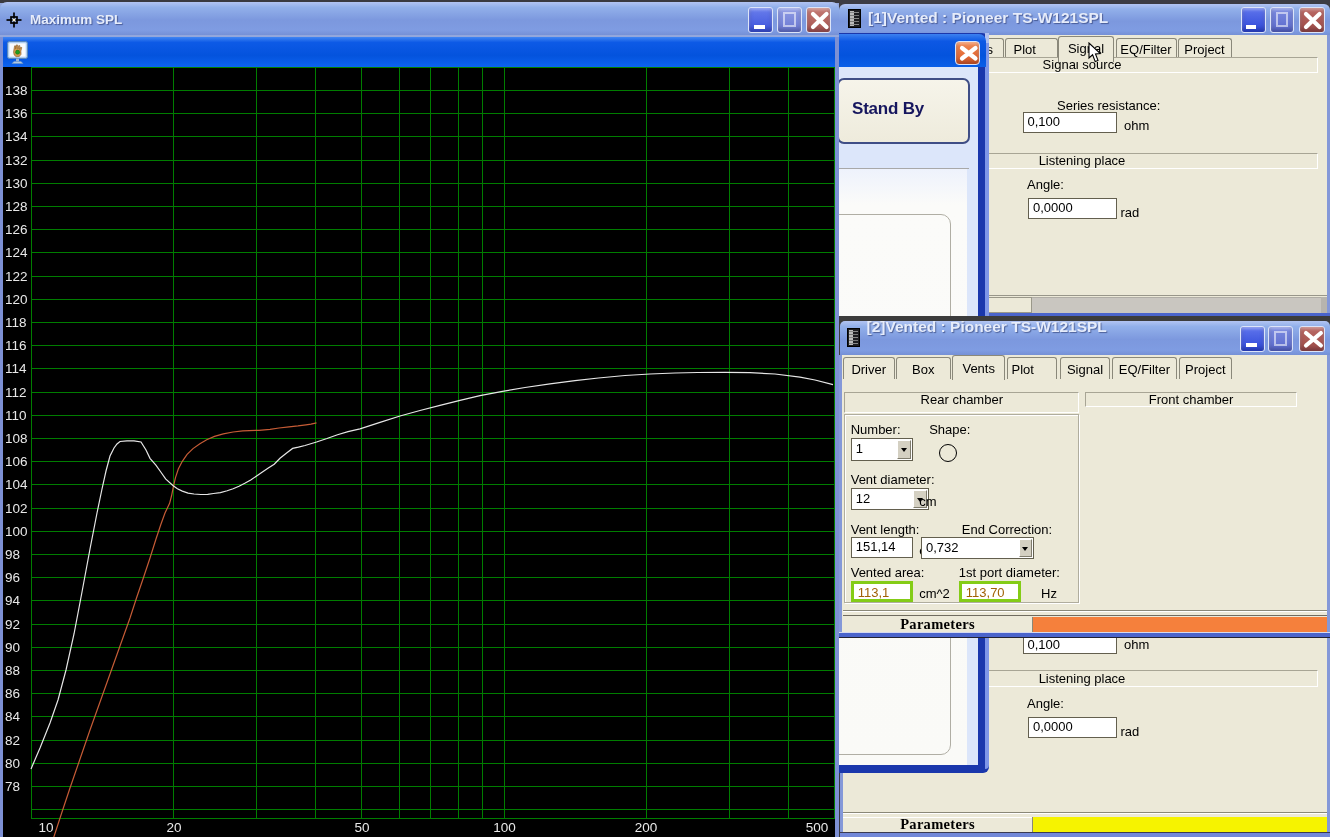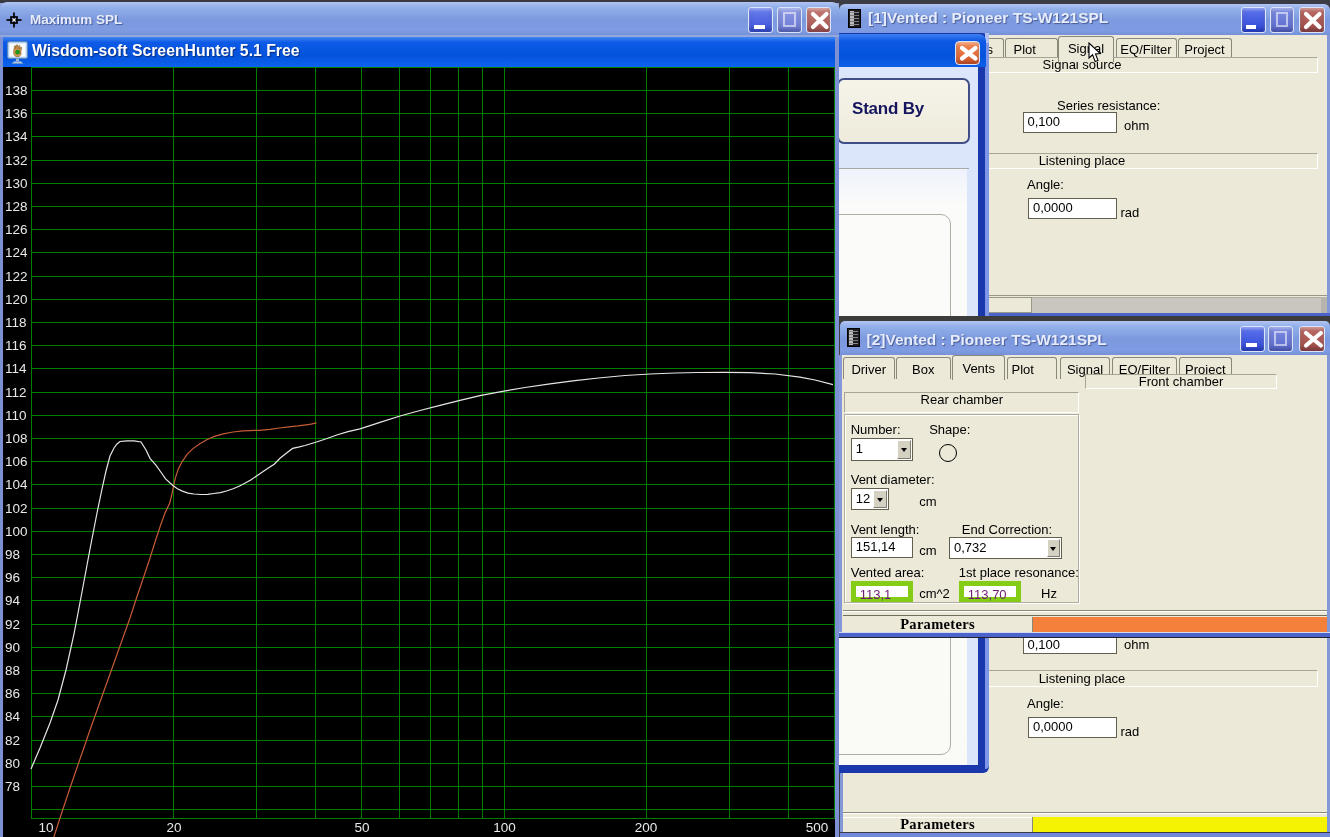--- a/index.html
+++ b/index.html
@@ -1,20 +1,20 @@
 <!DOCTYPE html>
 <html><head><meta charset="utf-8"><style>
 
 *{margin:0;padding:0;box-sizing:border-box}
 html,body{width:1330px;height:837px;overflow:hidden;background:#3a3a40;font-family:"Liberation Sans",sans-serif;-webkit-font-smoothing:antialiased}
 .abs{position:absolute}
 .lbl{position:absolute;font-size:13px;color:#000;white-space:nowrap;line-height:13px}
 .bar{position:absolute;background:#ece9d8;border-top:1px solid #a8a595;border-left:1px solid #a8a595;border-bottom:1px solid #fff;border-right:1px solid #fff;text-align:center;font-size:13px;color:#000;line-height:13px}
 .inp{position:absolute;background:#fff;border:1px solid #635f4e;font-size:13px;color:#000;line-height:17px;padding-left:4px;white-space:nowrap}
-.inp.dis{border:5px solid #84cc16;color:#701a75}
+.inp.dis{border:3px solid #84cc16;color:#a16207}
 .ddbtn{position:absolute;right:1px;top:1px;bottom:1px;width:13.5px;background:#d4d0c2;border:1px solid;border-color:#fff #807d6e #807d6e #fff}
 .ddbtn:after{content:"";position:absolute;left:2.5px;top:7px;border:3.5px solid transparent;border-top:4.5px solid #000}
 .tab{position:absolute;top:38px;height:24px;background:#ece9d8;border:1px solid #8a887a;border-bottom:none;border-radius:3px 3px 0 0;font-size:13px;color:#000;text-align:center;line-height:21px}
 .seltab{z-index:3}
 .titletxt{position:absolute;font-size:15.5px;font-weight:bold;color:#e6ecfa;white-space:nowrap;text-shadow:1px 1px 1px rgba(20,30,80,0.5)}
 .serif{font-family:"Liberation Serif",serif;font-weight:bold;font-size:14.5px;letter-spacing:0.3px}
 
 </style></head><body>
 <div class="abs" style="left:839px;top:0;width:491px;height:318px;background:#3c3c44;z-index:1">
 <div class="abs" style="left:0;top:4px;width:491px;height:31px;border-radius:6px 6px 0 0;background:linear-gradient(180deg,#b2c4f2 0%,#92b0ea 16%,#7c98de 55%,#7f9ce2 86%,#7590d6 100%)"></div>
@@ -99,21 +99,21 @@
 <div class="abs" style="left:1px;top:5px;width:490px;height:34px;border-radius:5px 5px 0 0;background:linear-gradient(180deg,#b2c4f2 0%,#92b0ea 16%,#7c98de 55%,#7f9ce2 86%,#7590d6 100%)"></div>
 <div class="abs" style="left:7.6px;top:12px"><svg width="15" height="19" viewBox="0 0 15 19">
 <rect x="0.5" y="0.5" width="12" height="18" fill="#1c1c20" stroke="#000"></rect>
 <rect x="2" y="2" width="4" height="15" fill="#bbb"></rect>
 <rect x="2" y="3" width="9" height="1" fill="#888"></rect>
 <rect x="2" y="6" width="9" height="1" fill="#777"></rect>
 <rect x="2" y="9" width="9" height="1" fill="#888"></rect>
 <rect x="2" y="12" width="9" height="1" fill="#777"></rect>
 <rect x="2" y="15" width="9" height="1" fill="#888"></rect>
 </svg></div>
-<div class="titletxt" style="left:27.5px;top:15px">[2]Vented : Pioneer TS-W121SPL</div>
+<div class="titletxt" style="left:27.5px;top:2px">[2]Vented : Pioneer TS-W121SPL</div>
 <div style="position:absolute;left:400.7px;top:10px;width:25.8px;height:25.5px;border-radius:3px;border:1px solid #dce4f8;background:linear-gradient(180deg,#5f75ec,#2e47d8);box-shadow:inset 0 -3px 4px rgba(0,0,30,0.25), inset 0 2px 3px rgba(255,255,255,0.35)">
       <div style="position:absolute;left:5px;top:16px;width:11px;height:4px;background:#fff"></div>
     </div>
 <div style="position:absolute;left:428.8px;top:10px;width:25.7px;height:25.5px;border-radius:3px;border:1px solid #dce4f8;background:linear-gradient(180deg,#7d8ce0,#5a68cc);box-shadow:inset 0 -3px 4px rgba(0,0,30,0.25), inset 0 2px 3px rgba(255,255,255,0.35)">
       <div style="position:absolute;left:5px;top:4px;right:5px;bottom:5px;border:2.5px solid rgba(255,255,255,0.55)"></div>
     </div>
 <div style="position:absolute;left:459.6px;top:10px;width:26.9px;height:25.5px;border-radius:3px;border:1px solid #dce4f8;background:linear-gradient(180deg,#bb6a66,#9d4a46);box-shadow:inset 0 -3px 4px rgba(0,0,30,0.25), inset 0 2px 3px rgba(255,255,255,0.35)"><svg width="26.9" height="25.5" viewBox="0 0 26.9 25.5">
         <path d="M6 6 L20.9 18.5 M20.9 6 L6 18.5" stroke="#fff" stroke-width="4.2" stroke-linecap="round"></path>
       </svg></div>
 <div class="abs" style="left:0;top:39px;width:491px;height:277px;background:#ece9d8;border-left:3px solid #8498d8;border-right:3px solid #8498d8"></div>
@@ -123,38 +123,38 @@
 </div>
 <div class="abs" style="left:0;top:0;width:0;height:0;z-index:4">
 <div class="abs tab" style="left:843px;top:356.5px;height:22px;width:51.5px;line-height:23px">Driver</div>
 <div class="abs tab" style="left:896px;top:356.5px;height:22px;width:54.5px;line-height:23px">Box</div>
 <div class="abs tab seltab" style="left:952.4px;top:354.5px;height:25px;width:52.6px;line-height:26px">Vents</div>
 <div class="abs tab" style="left:1006.5px;top:356.5px;height:22px;width:50.9px;text-align:left;padding-left:4px;line-height:23px">Plot</div>
 <div class="abs tab" style="left:1060px;top:356.5px;height:22px;width:50px;line-height:23px">Signal</div>
 <div class="abs tab" style="left:1111.6px;top:356.5px;height:22px;width:65.6px;line-height:23px">EQ/Filter</div>
 <div class="abs tab" style="left:1179px;top:356.5px;height:22px;width:52.7px;line-height:23px">Project</div>
 <div class="bar" style="left:844.3px;top:392px;width:235px;height:21px;line-height:13px">Rear chamber</div>
-<div class="bar" style="left:1085px;top:374px;width:192px;height:15px;line-height:13px">Front chamber</div>
+<div class="bar" style="left:1085px;top:392px;width:212px;height:15px;line-height:13px">Front chamber</div>
 <div class="abs" style="left:844.3px;top:414px;width:235px;height:189px;border:1px solid #b0ad9e;box-shadow:1px 1px 0 #fff, inset 1px 1px 0 #fff"></div>
 <div class="lbl" style="left:850.7px;top:423px">Number:</div>
 <div class="inp" style="left:850.7px;top:438.3px;width:62.3px;height:23px;line-height:19px">1<div class="ddbtn"></div></div>
 <div class="lbl" style="left:929.2px;top:423px">Shape:</div>
 <div class="abs" style="left:939.2px;top:444.4px;width:18px;height:18px;border:1.4px solid #000;border-radius:50%"></div>
 <div class="lbl" style="left:850.7px;top:473.2px">Vent diameter:</div>
-<div class="inp" style="left:850.7px;top:487.9px;width:38px;height:22.5px;line-height:19px">12<div class="ddbtn"></div></div>
+<div class="inp" style="left:850.7px;top:487.9px;width:78px;height:22.5px;line-height:19px">12<div class="ddbtn"></div></div>
 <div class="lbl" style="left:919.2px;top:495px">cm</div>
 <div class="lbl" style="left:850.7px;top:522.5px">Vent length:</div>
 <div class="inp" style="left:850.7px;top:537.2px;width:62.3px;height:21.3px;line-height:18px">151,14</div>
 <div class="lbl" style="left:919.2px;top:544.4px">cm</div>
 <div class="lbl" style="left:961.8px;top:522.5px">End Correction:</div>
-<div class="inp" style="left:949px;top:537.2px;width:113.2px;height:22px;line-height:19px">0,732<div class="ddbtn"></div></div>
+<div class="inp" style="left:921px;top:537.2px;width:113.2px;height:22px;line-height:19px">0,732<div class="ddbtn"></div></div>
 <div class="lbl" style="left:850.7px;top:565.8px">Vented area:</div>
 <div class="inp dis" style="left:850.7px;top:580.5px;width:62.3px;height:21.3px;line-height:18px">113,1</div>
 <div class="lbl" style="left:919.2px;top:587.4px">cm^2</div>
-<div class="lbl" style="left:958.8px;top:565.8px">1st place resonance:</div>
+<div class="lbl" style="left:958.8px;top:565.8px">1st port diameter:</div>
 <div class="inp dis" style="left:958.8px;top:580.5px;width:62.4px;height:21.3px;line-height:18px">113,70</div>
 <div class="lbl" style="left:1041px;top:587.4px">Hz</div>
 <div class="abs" style="left:843px;top:610px;width:484px;height:2px;border-top:1px solid #8a8878;border-bottom:1px solid #fff"></div>
 <div class="abs" style="left:843px;top:615px;width:484px;height:17px;background:#ece9d8;border-top:1.6px solid #706c60"></div>
 <div class="abs" style="left:1032px;top:616.6px;width:295px;height:15.4px;background:#f5803c;border-left:1px solid #8a8878"></div>
 <div class="abs serif" style="left:843px;top:617.2px;width:189px;text-align:center;line-height:15px">Parameters</div>
 </div>
 <div class="abs" style="left:0;top:0;width:839px;height:837px;background:#93a7dc;z-index:5">
 <div class="abs" style="left:0;top:0;width:839px;height:2.5px;background:#3a3a40"></div>
 <div class="abs" style="left:0;top:2px;width:839px;height:33px;border-radius:7px 7px 0 0;background:linear-gradient(180deg,#b2c4f2 0%,#92b0ea 16%,#7c98de 55%,#7f9ce2 86%,#7590d6 100%)"></div>
@@ -178,21 +178,20 @@
 <svg style="position:absolute;left:7px;top:41px" width="21" height="23" viewBox="0 0 21 23">
 <rect x="0.5" y="0.5" width="20" height="17" rx="2" fill="#aecdf0" stroke="#5a88bc"></rect>
 <rect x="2.3" y="2.3" width="16.4" height="13.4" fill="#f8fbfe"></rect>
 <g>
 <path d="M7.0 8.0 l0.6 -3.2 1.1 0.1 0 2.9 0.6 -3.9 1.2 0 0.4 3.9 0.9 -3.3 1.1 0.2 -0.3 3.6 1.2 -2.2 1.0 0.5 -0.9 3.5 0.2 3.2 -1.8 2.2 -3.2 0.2 -2.0 -1.8 -0.6 -3.0 z" fill="#d29a50" stroke="#7a4a14" stroke-width="0.5"></path>
 <circle cx="10.6" cy="11.2" r="2.1" fill="#1f9e1f" stroke="#0a6a0a" stroke-width="0.4"></circle>
 </g>
 <rect x="9" y="17.6" width="3" height="2.8" fill="#9cb8d8"></rect>
 <path d="M5 22.6 l11 0 -2 -2.2 -7 0 z" fill="#b0c8e4" stroke="#7a9cc0" stroke-width="0.5"></path>
 </svg>
-<div class="abs" style="left:32px;top:42px;font-size:15.8px;font-weight:bold;color:#fff;text-shadow:1px 1px 1px rgba(10,20,60,0.6)">Wisdom-soft ScreenHunter 5.1 Free</div>
 <div class="abs" style="left:0;top:37px;width:3px;height:800px;background:#7d90d4"></div>
 <div class="abs" style="left:835px;top:37px;width:4px;height:800px;background:#7d90d4"></div>
 <svg style="position:absolute;left:3px;top:67px" width="832" height="770" viewBox="0 0 832 770">
       <rect x="0" y="0" width="832" height="770" fill="#000"></rect>
       <g stroke="#007d00" stroke-width="1" shape-rendering="crispEdges">
         <line x1="28" y1="0.2" x2="832" y2="0.2"></line>
         <line x1="28" y1="23.4" x2="832" y2="23.4"></line>
         <line x1="28" y1="46.6" x2="832" y2="46.6"></line>
         <line x1="28" y1="69.8" x2="832" y2="69.8"></line>
         <line x1="28" y1="93.0" x2="832" y2="93.0"></line>

